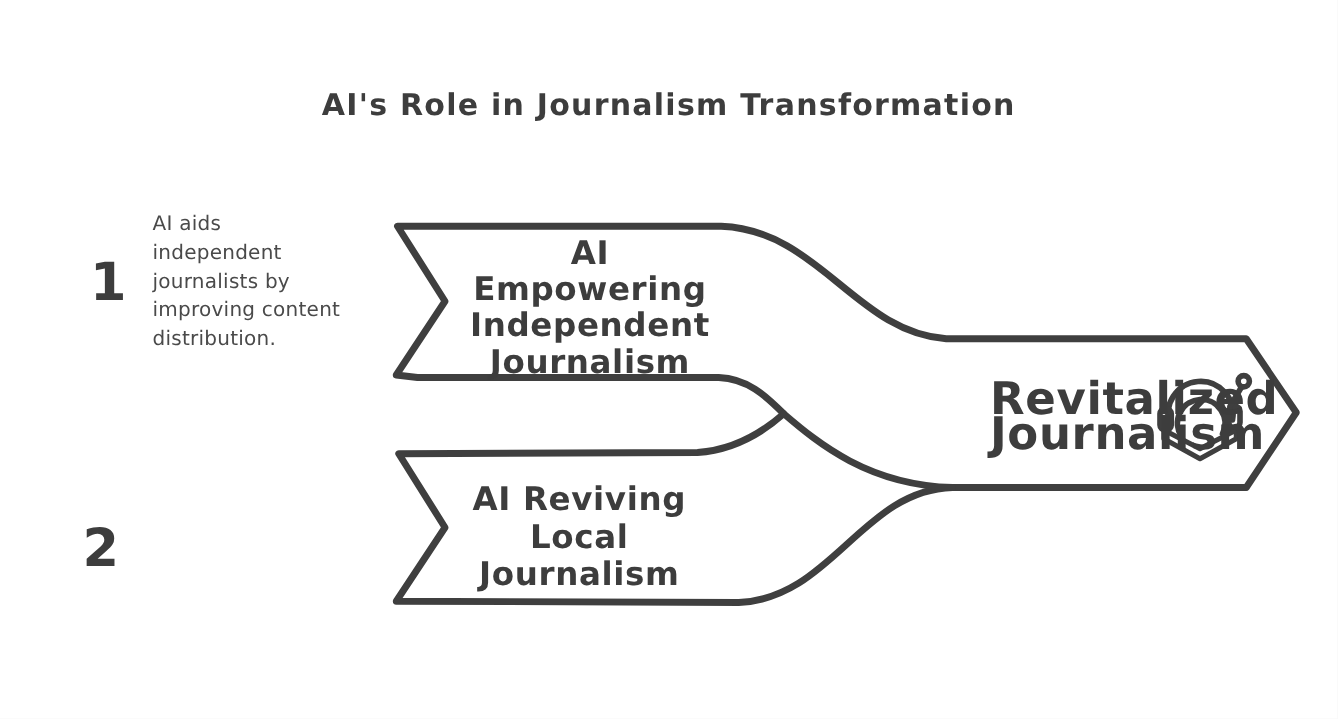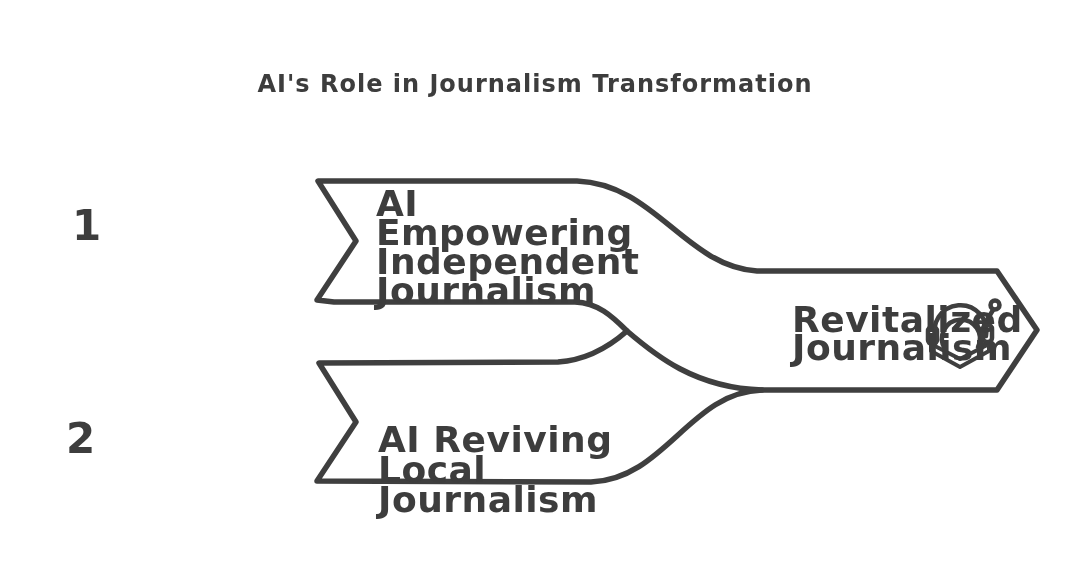--- a/index.html
+++ b/index.html
@@ -36,27 +36,28 @@
     position:absolute;
     font-size:16px;line-height:23px;
     color:var(--desc);
     white-space:pre-line;
     letter-spacing:0.2px;
   }
   .desc-1{left:122px;top:167px;width:190px;}
   .desc-2{left:110px;top:389px;width:200px;}
   .ribbon-label{
     position:absolute;
-    font-size:36px;line-height:29px;font-weight:bold;
+    font-size:26px;line-height:29px;font-weight:bold;
     color:var(--heading);
     white-space:pre-line;
     letter-spacing:0.5px;
+    text-align:center;
   }
   .label-1{left:376px;top:189px;}
-  .label-2{left:378px;top:385px;line-height:30px;margin-top:40px;}
+  .label-2{left:378px;top:385px;line-height:30px;}
   .result-label{
     position:absolute;left:792px;top:306px;
     font-size:36px;line-height:28px;font-weight:bold;
     color:var(--heading);
     white-space:pre-line;
     letter-spacing:0.5px;
   }
 </style>
 </head>
 <body>
@@ -99,20 +100,25 @@
       <line x1="984" y1="325" x2="993" y2="310"></line>
       <circle cx="995" cy="305" r="4.5"></circle>
 
       <path d="M 931 344 L 931 351 L 960 367 L 989 351 L 989 344 L 960 359 Z" stroke-width="4"></path>
     </g>
   </svg>
 
   <div class="title">AI's Role in Journalism Transformation</div>
 
   <div class="step-num num-1">1</div>
+  <div class="step-desc desc-1">AI aids
+independent
+journalists by
+improving content
+distribution.</div>
   <div class="ribbon-label label-1">AI
 Empowering
 Independent
 Journalism</div>
 
   <div class="step-num num-2">2</div>
   <div class="ribbon-label label-2">AI Reviving
 Local
 Journalism</div>
 

